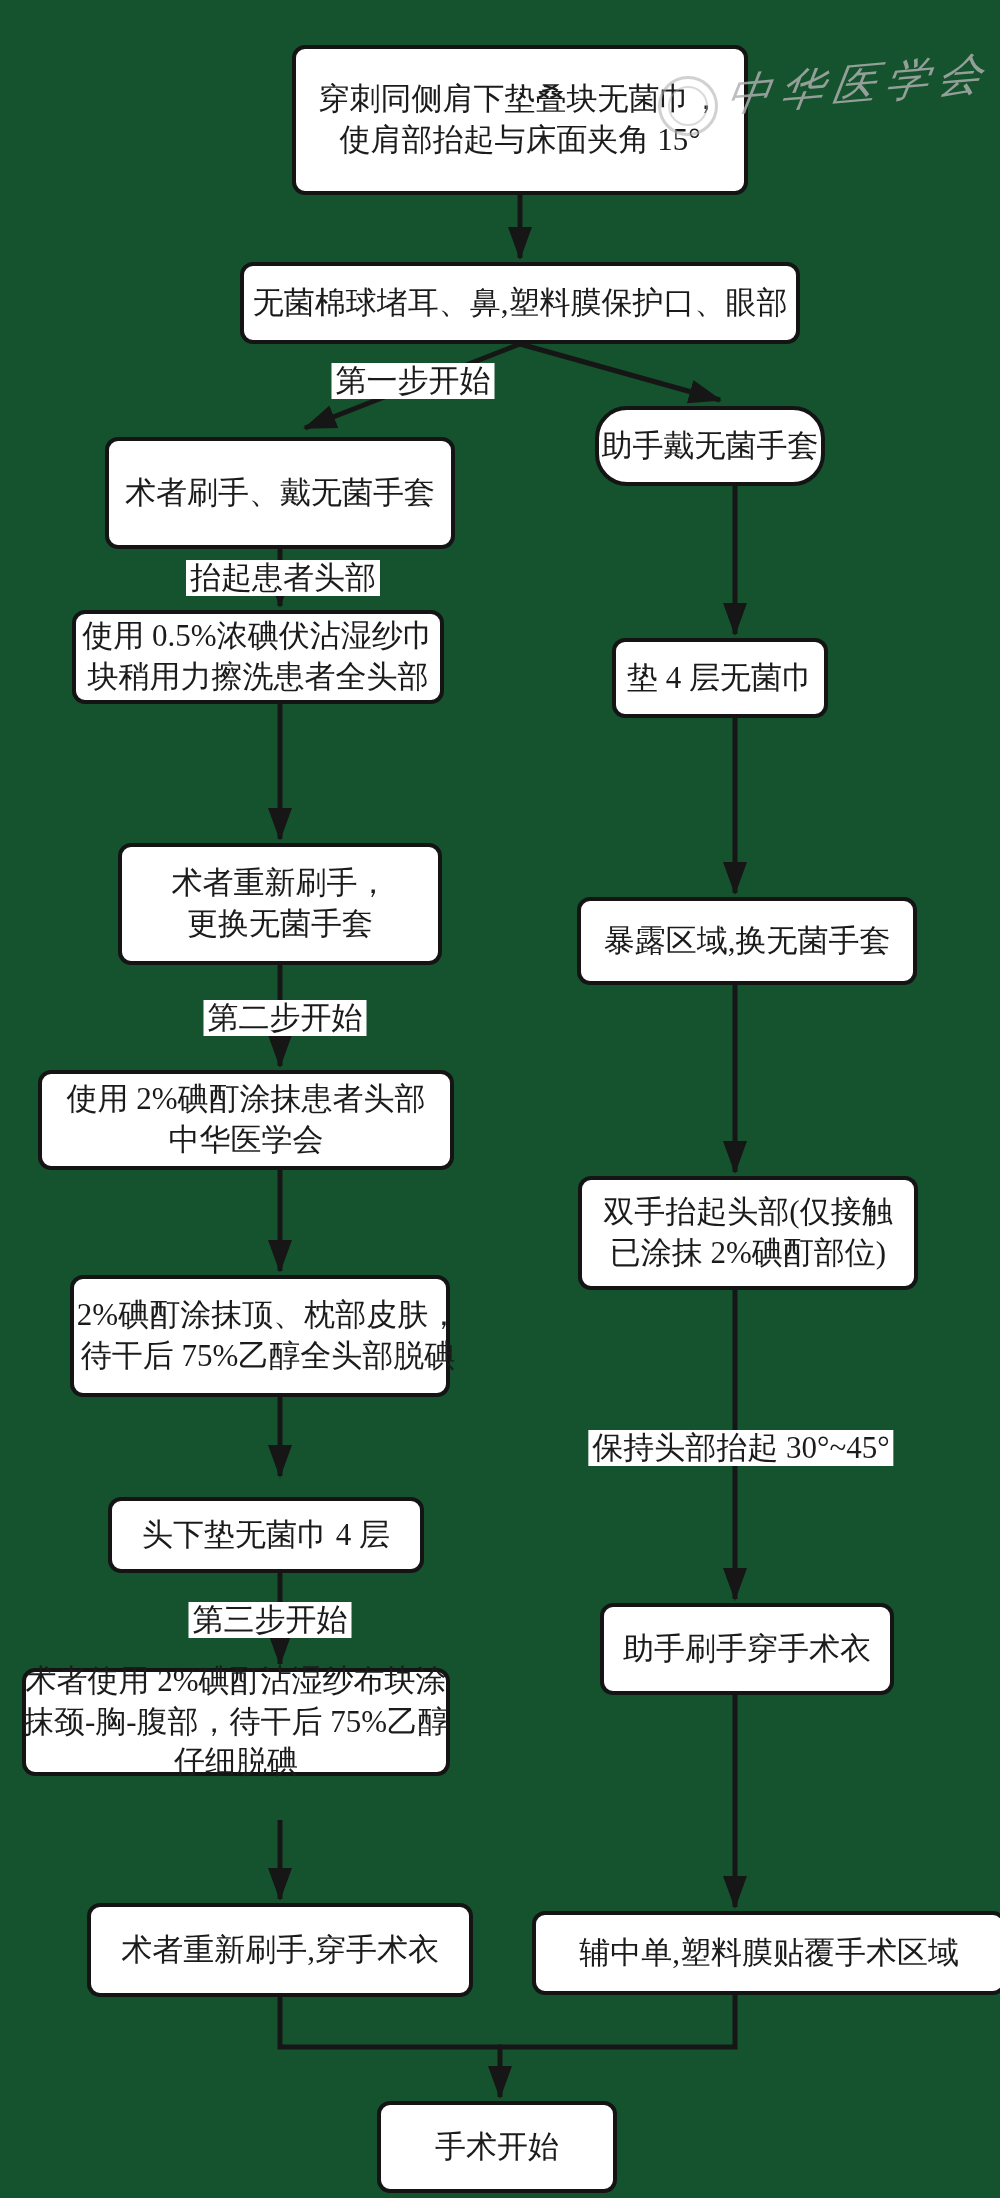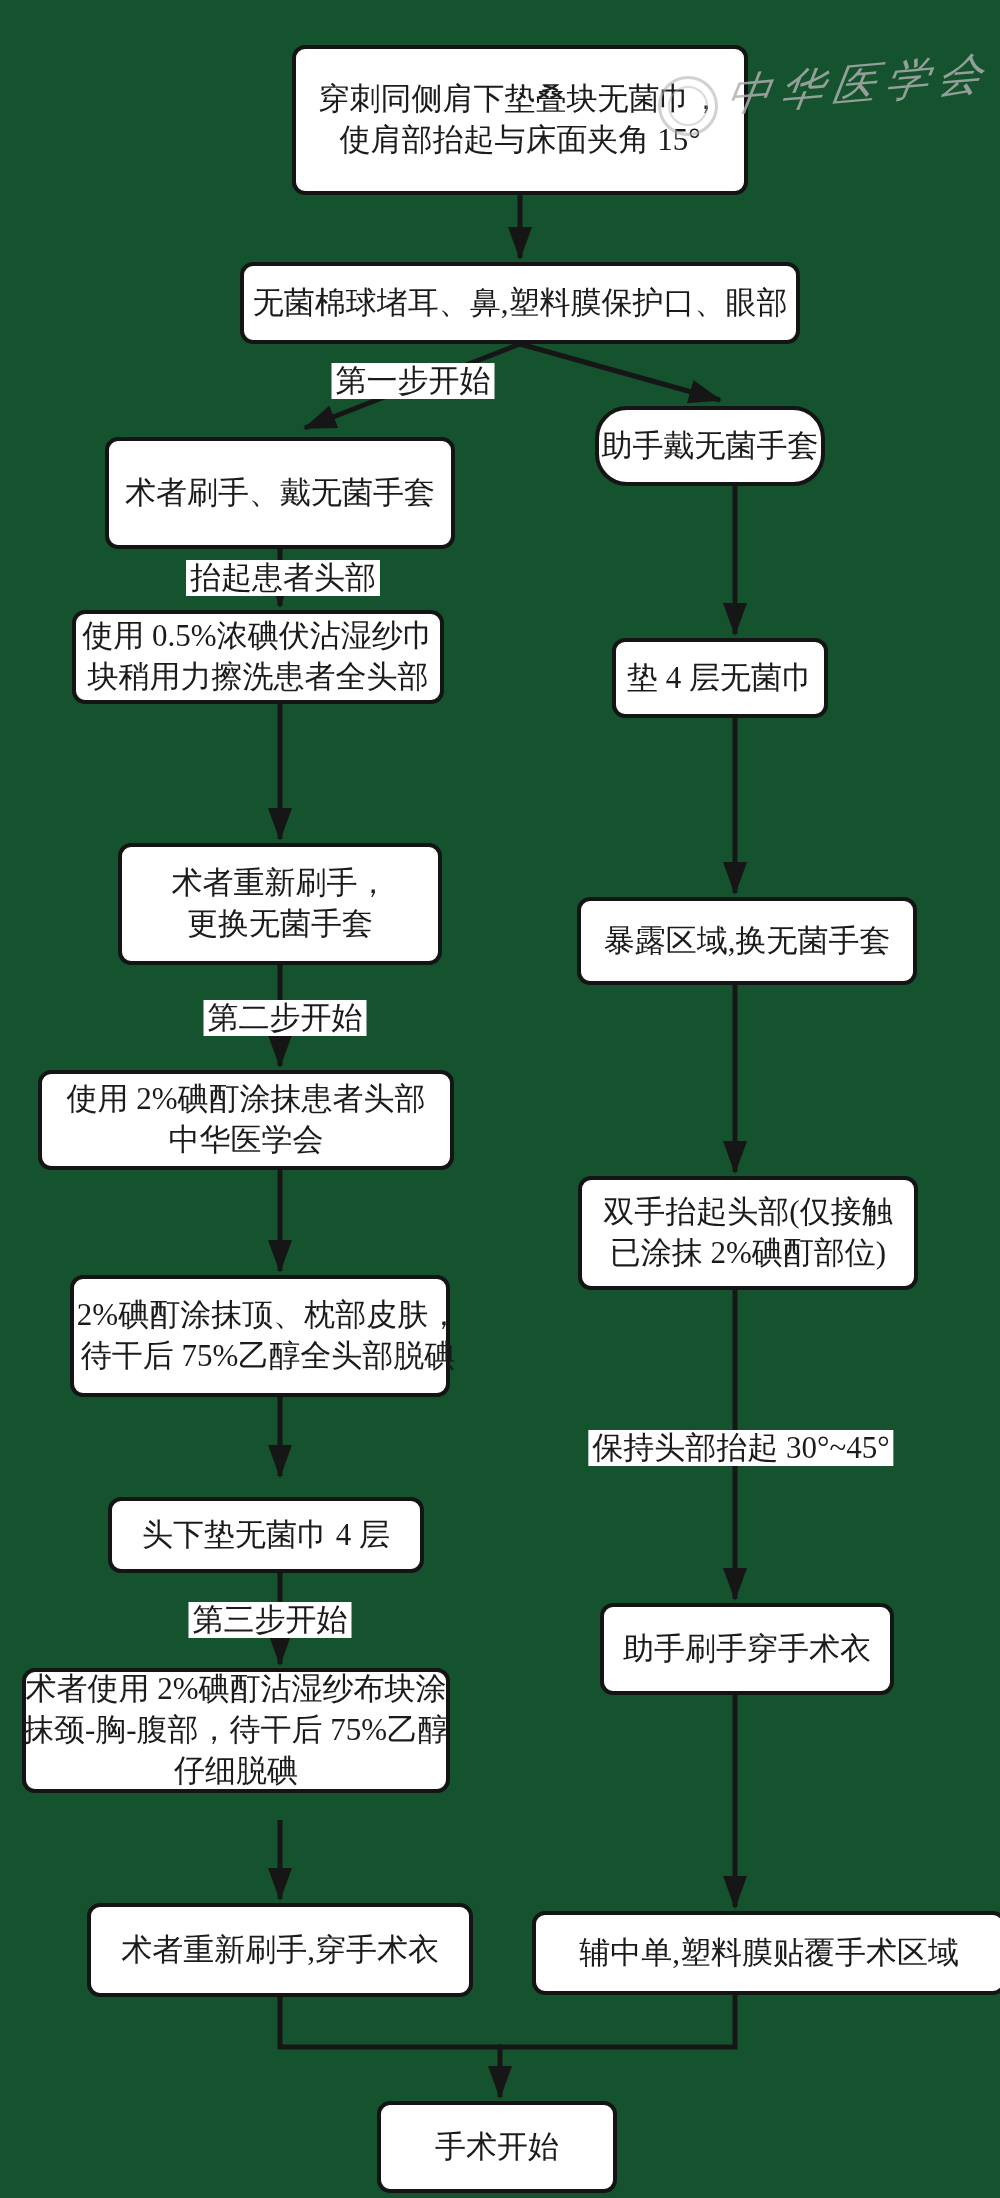--- a/index.html
+++ b/index.html
@@ -100,21 +100,21 @@
 
   <div class="box" style="left:70px;top:1275px;width:380px;height:122px;padding-left:16px;">
     <div class="ln">2%碘酊涂抹顶、枕部皮肤，</div>
     <div class="ln">待干后 75%乙醇全头部脱碘</div>
   </div>
 
   <div class="box" style="left:108px;top:1480px;width:316px;height:76px;margin-top:17px;">
     <div class="ln">头下垫无菌巾 4 层</div>
   </div>
 
-  <div class="box" style="left:22px;top:1668px;width:428px;height:125px;">
+  <div class="box" style="left:22px;top:1668px;width:428px;height:108px;">
     <div class="ln">术者使用 2%碘酊沾湿纱布块涂</div>
     <div class="ln">抹颈-胸-腹部，待干后 75%乙醇</div>
     <div class="ln">仔细脱碘</div>
   </div>
 
   <div class="box" style="left:87px;top:1903px;width:386px;height:94px;">
     <div class="ln">术者重新刷手,穿手术衣</div>
   </div>
 
   <div class="box" style="left:595px;top:406px;width:230px;height:80px;border-radius:32px;">

